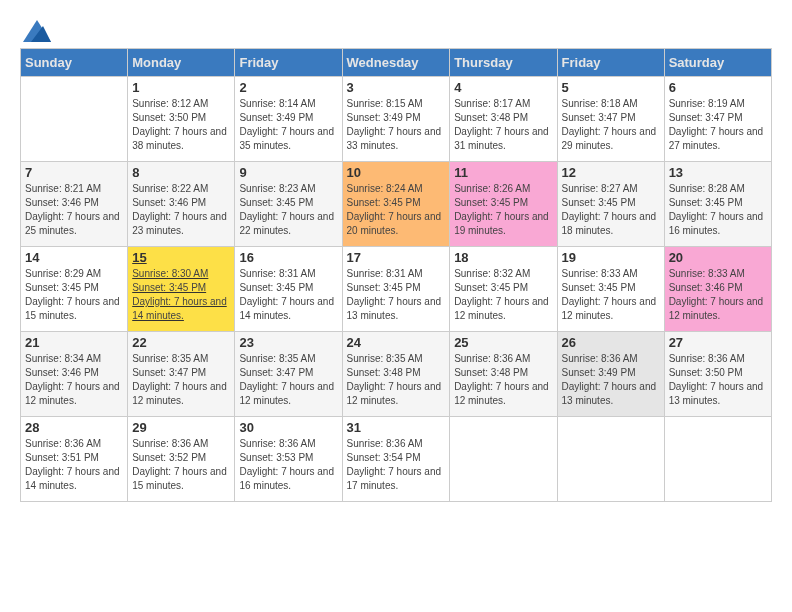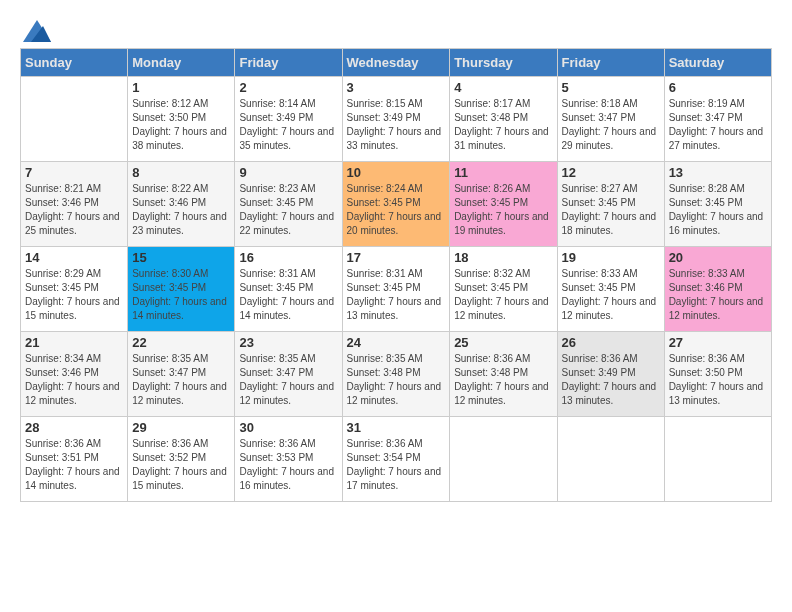--- a/index.html
+++ b/index.html
@@ -122,21 +122,21 @@
         <td style="background: rgb(245, 245, 245);"><span class="day-num">7</span><span class="day-info">Sunrise: 8:21 AM<br>Sunset: 3:46 PM<br>Daylight: 7 hours and 25 minutes.</span></td>
         <td style="background: rgb(245, 245, 245);"><span class="day-num">8</span><span class="day-info">Sunrise: 8:22 AM<br>Sunset: 3:46 PM<br>Daylight: 7 hours and 23 minutes.</span></td>
         <td style="background: rgb(245, 245, 245);"><span class="day-num">9</span><span class="day-info">Sunrise: 8:23 AM<br>Sunset: 3:45 PM<br>Daylight: 7 hours and 22 minutes.</span></td>
         <td style="background: #fdba74;"><span class="day-num">10</span><span class="day-info">Sunrise: 8:24 AM<br>Sunset: 3:45 PM<br>Daylight: 7 hours and 20 minutes.</span></td>
         <td style="background: #f9a8d4;"><span class="day-num">11</span><span class="day-info">Sunrise: 8:26 AM<br>Sunset: 3:45 PM<br>Daylight: 7 hours and 19 minutes.</span></td>
         <td style="background: rgb(245, 245, 245);"><span class="day-num">12</span><span class="day-info">Sunrise: 8:27 AM<br>Sunset: 3:45 PM<br>Daylight: 7 hours and 18 minutes.</span></td>
         <td style="background: rgb(245, 245, 245);"><span class="day-num">13</span><span class="day-info">Sunrise: 8:28 AM<br>Sunset: 3:45 PM<br>Daylight: 7 hours and 16 minutes.</span></td>
       </tr>
       <tr>
         <td style="background: rgb(255, 255, 255);"><span class="day-num">14</span><span class="day-info">Sunrise: 8:29 AM<br>Sunset: 3:45 PM<br>Daylight: 7 hours and 15 minutes.</span></td>
-        <td style="background: #0ea5e9;"><span class="day-num">15</span><span class="day-info">Sunrise: 8:30 AM<br>Sunset: 3:45 PM<br>Daylight: 7 hours and 14 minutes.</span></td>
+        <td style="background: #fde047; text-decoration: underline;"><span class="day-num">15</span><span class="day-info">Sunrise: 8:30 AM<br>Sunset: 3:45 PM<br>Daylight: 7 hours and 14 minutes.</span></td>
         <td style="background: rgb(255, 255, 255);"><span class="day-num">16</span><span class="day-info">Sunrise: 8:31 AM<br>Sunset: 3:45 PM<br>Daylight: 7 hours and 14 minutes.</span></td>
         <td style="background: rgb(255, 255, 255);"><span class="day-num">17</span><span class="day-info">Sunrise: 8:31 AM<br>Sunset: 3:45 PM<br>Daylight: 7 hours and 13 minutes.</span></td>
         <td style="background: rgb(255, 255, 255);"><span class="day-num">18</span><span class="day-info">Sunrise: 8:32 AM<br>Sunset: 3:45 PM<br>Daylight: 7 hours and 12 minutes.</span></td>
         <td style="background: rgb(255, 255, 255);"><span class="day-num">19</span><span class="day-info">Sunrise: 8:33 AM<br>Sunset: 3:45 PM<br>Daylight: 7 hours and 12 minutes.</span></td>
         <td style="background: #f9a8d4;"><span class="day-num">20</span><span class="day-info">Sunrise: 8:33 AM<br>Sunset: 3:46 PM<br>Daylight: 7 hours and 12 minutes.</span></td>
       </tr>
       <tr>
         <td style="background: rgb(245, 245, 245);"><span class="day-num">21</span><span class="day-info">Sunrise: 8:34 AM<br>Sunset: 3:46 PM<br>Daylight: 7 hours and 12 minutes.</span></td>
         <td style="background: rgb(245, 245, 245);"><span class="day-num">22</span><span class="day-info">Sunrise: 8:35 AM<br>Sunset: 3:47 PM<br>Daylight: 7 hours and 12 minutes.</span></td>
         <td style="background: rgb(245, 245, 245);"><span class="day-num">23</span><span class="day-info">Sunrise: 8:35 AM<br>Sunset: 3:47 PM<br>Daylight: 7 hours and 12 minutes.</span></td>

